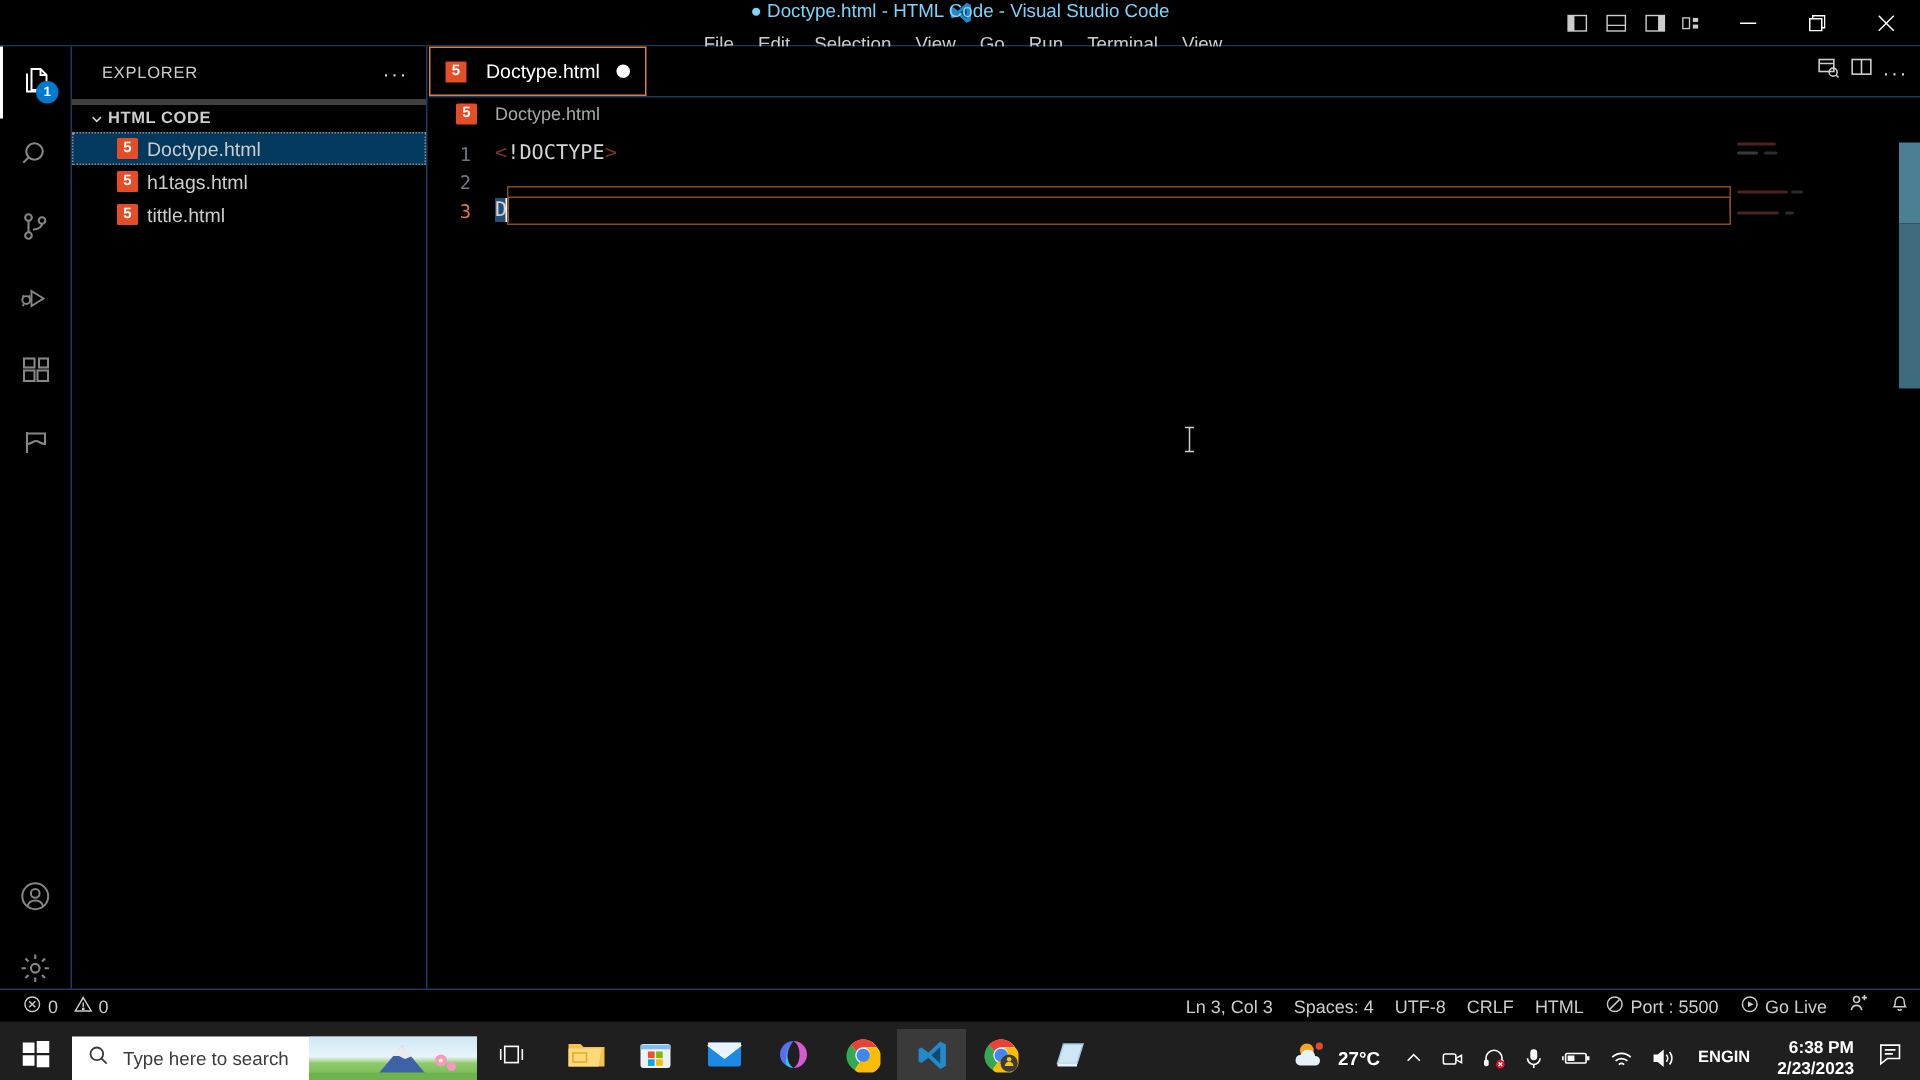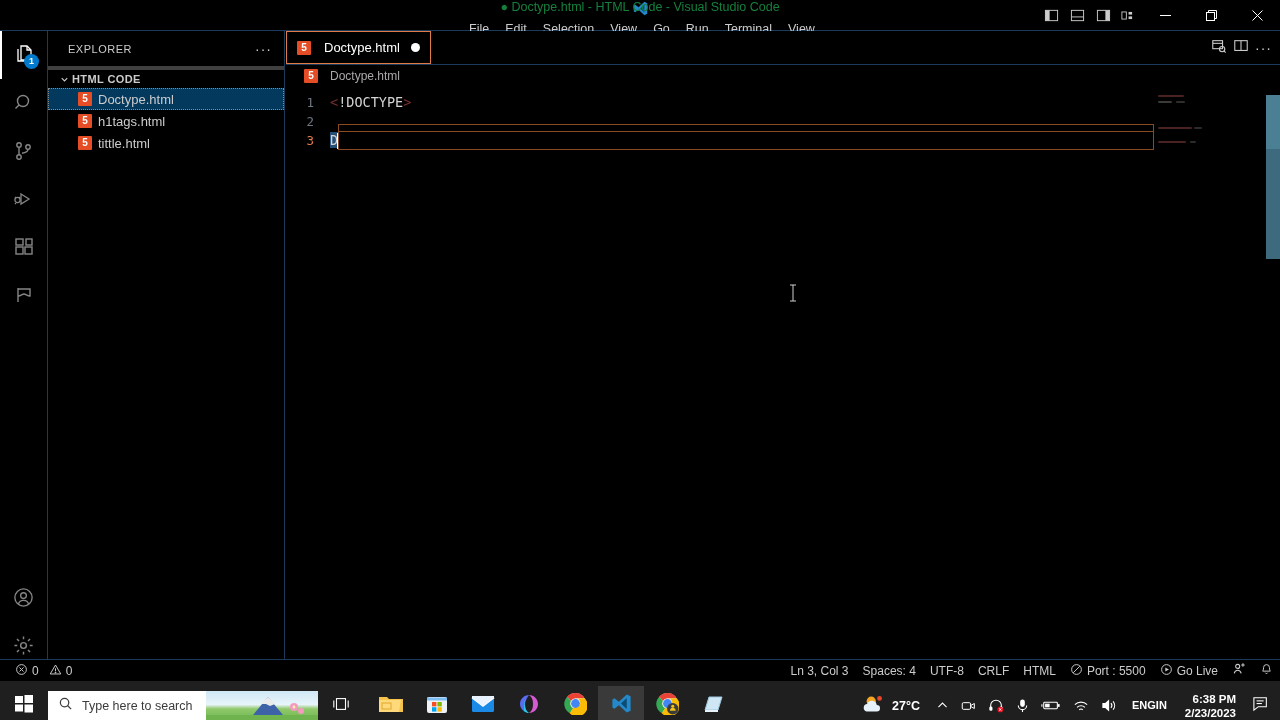--- a/index.html
+++ b/index.html
@@ -22,21 +22,21 @@
   .vscode-logo {
     width: 35px; height: 31px; display: flex; align-items: center; justify-content: center;
   }
   .menubar { display: flex; align-items: center; height: 31px; margin-left: 4px; }
   .menu-item {
     padding: 3px 8px; font-size: 12.5px; color: #cccccc; line-height: 18px;
     white-space: nowrap; cursor: default;
   }
   .title-center {
     position: absolute; left: 0; right: 0; text-align: center;
-    font-size: 12.5px; color: #15803d; pointer-events: none;
+    font-size: 12.5px; color: #7dd3fc; pointer-events: none;
   }
   .title-right {
     position: absolute; right: 0; top: 0; height: 31px;
     display: flex; align-items: center;
   }
   .layout-btn {
     width: 26px; height: 31px; display: flex; align-items: center; justify-content: center;
   }
   .win-btn {
     width: 46px; height: 31px; display: flex; align-items: center; justify-content: center;

